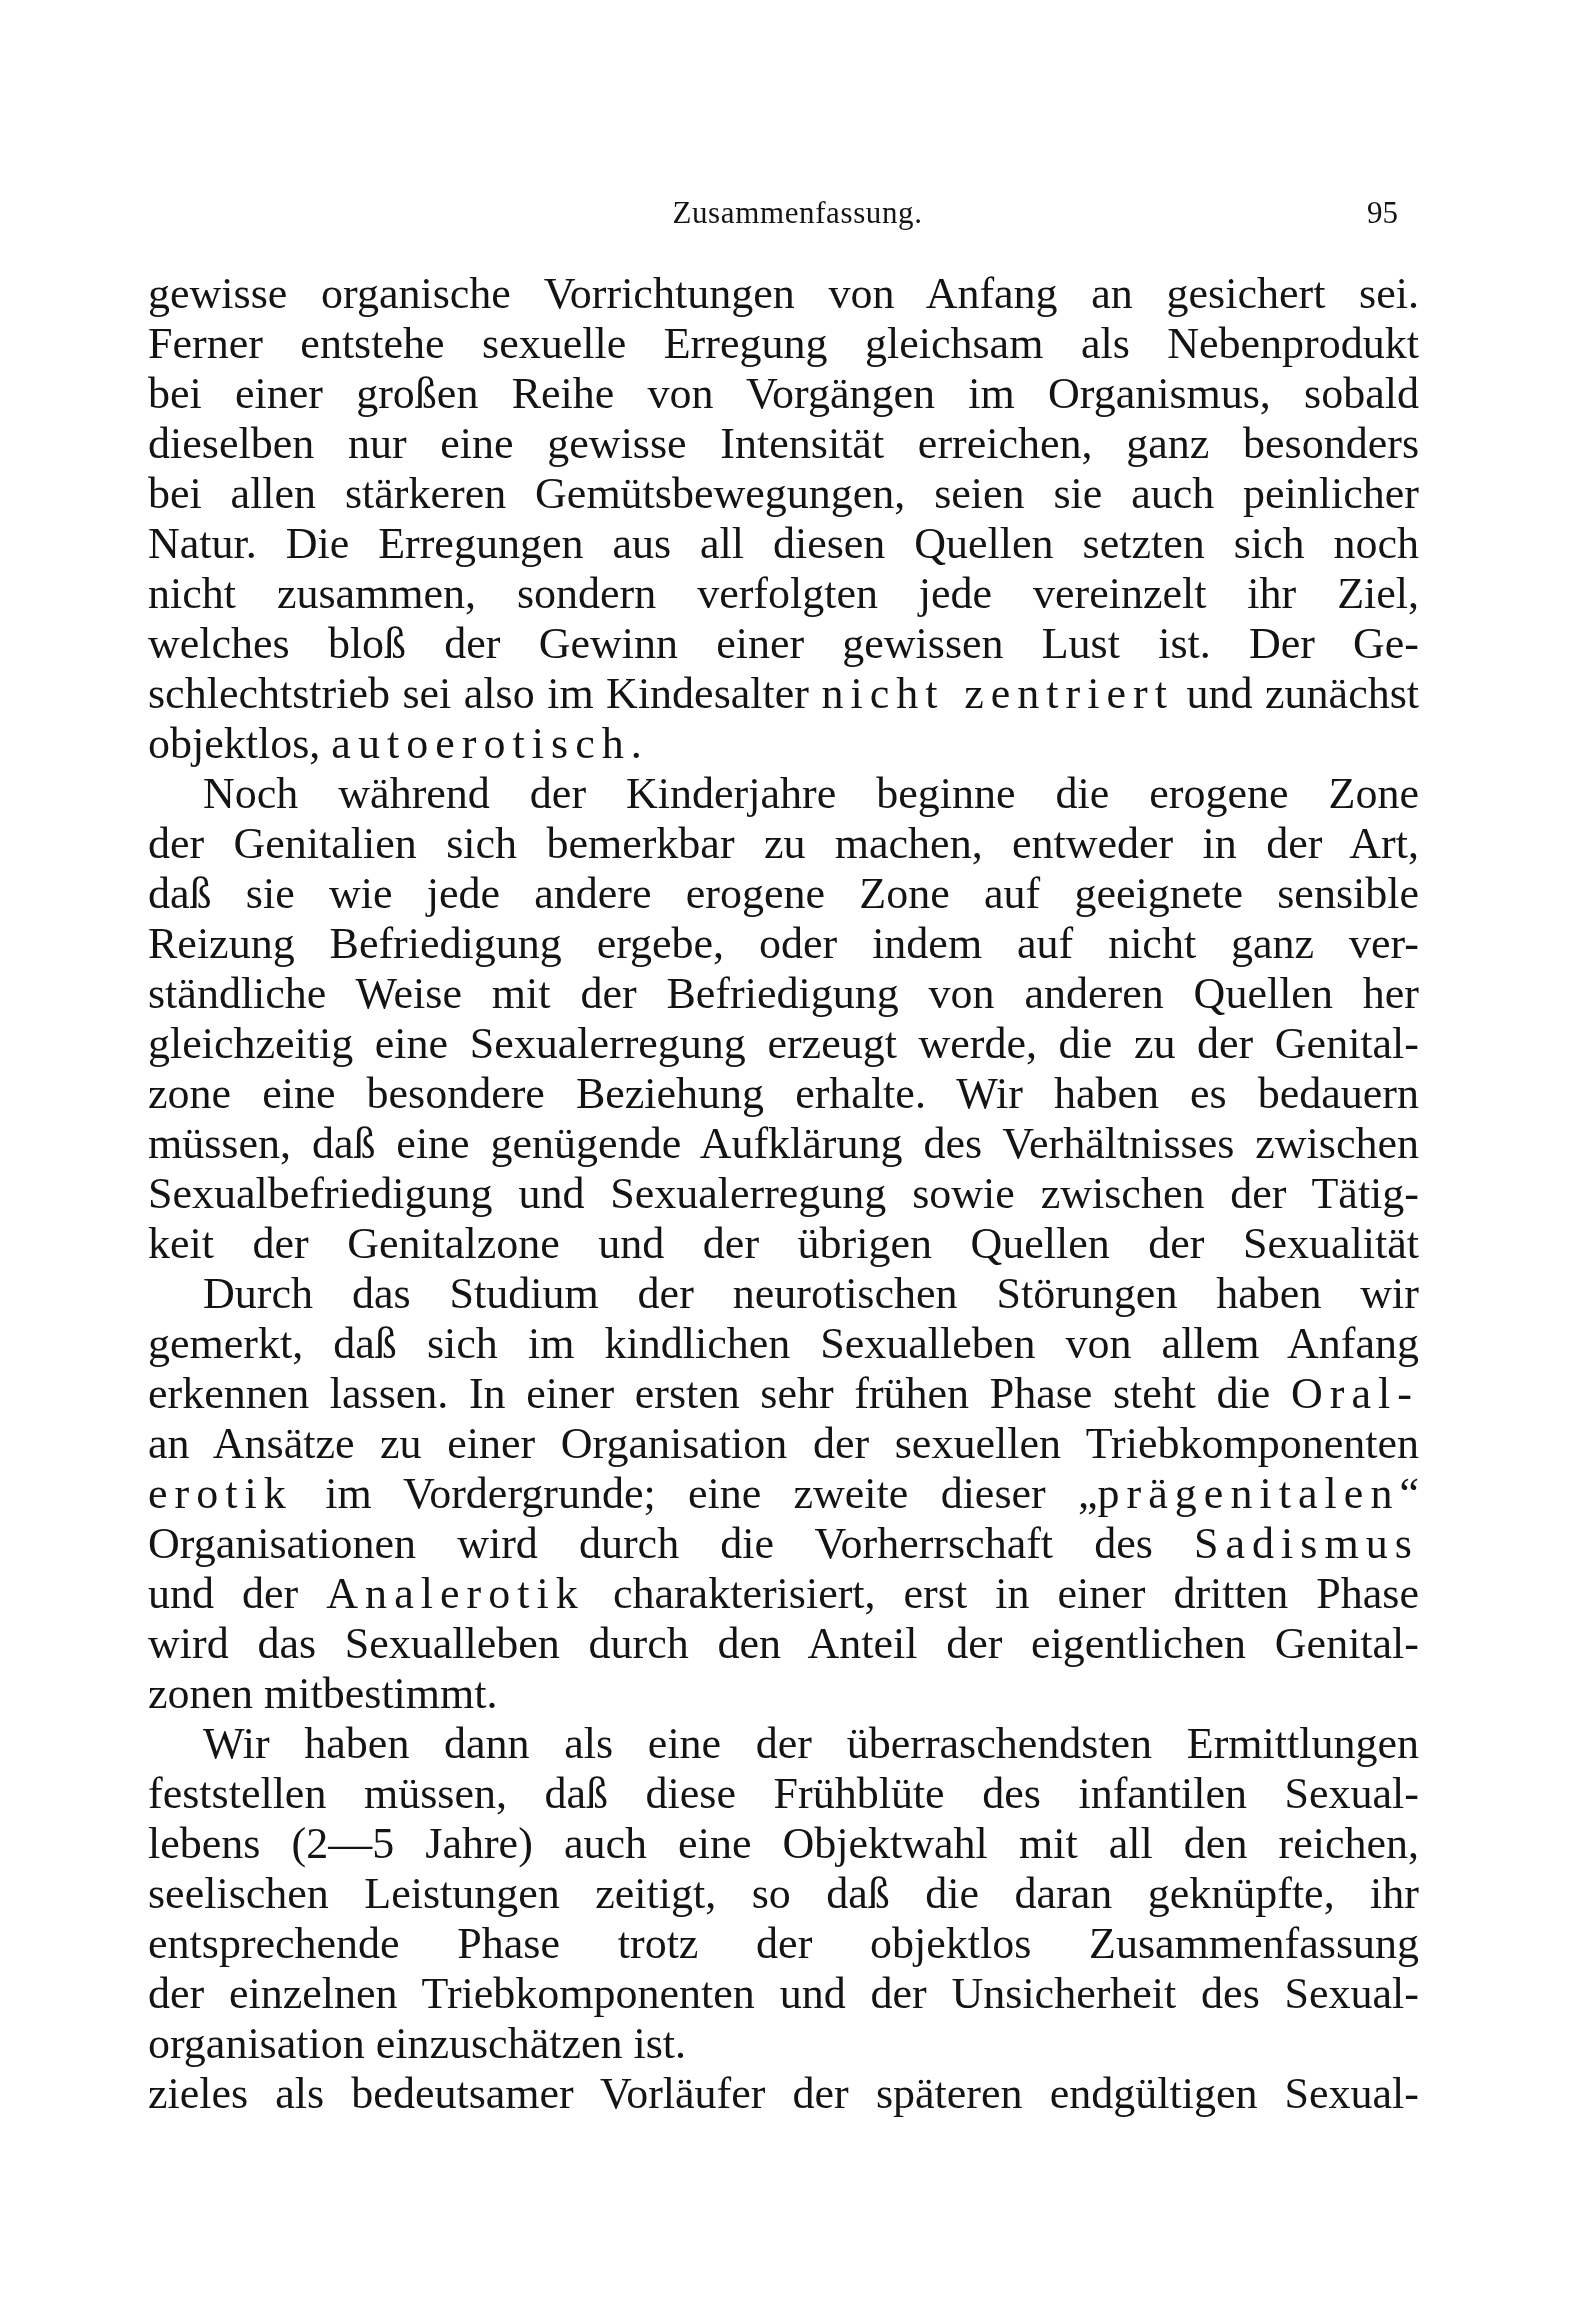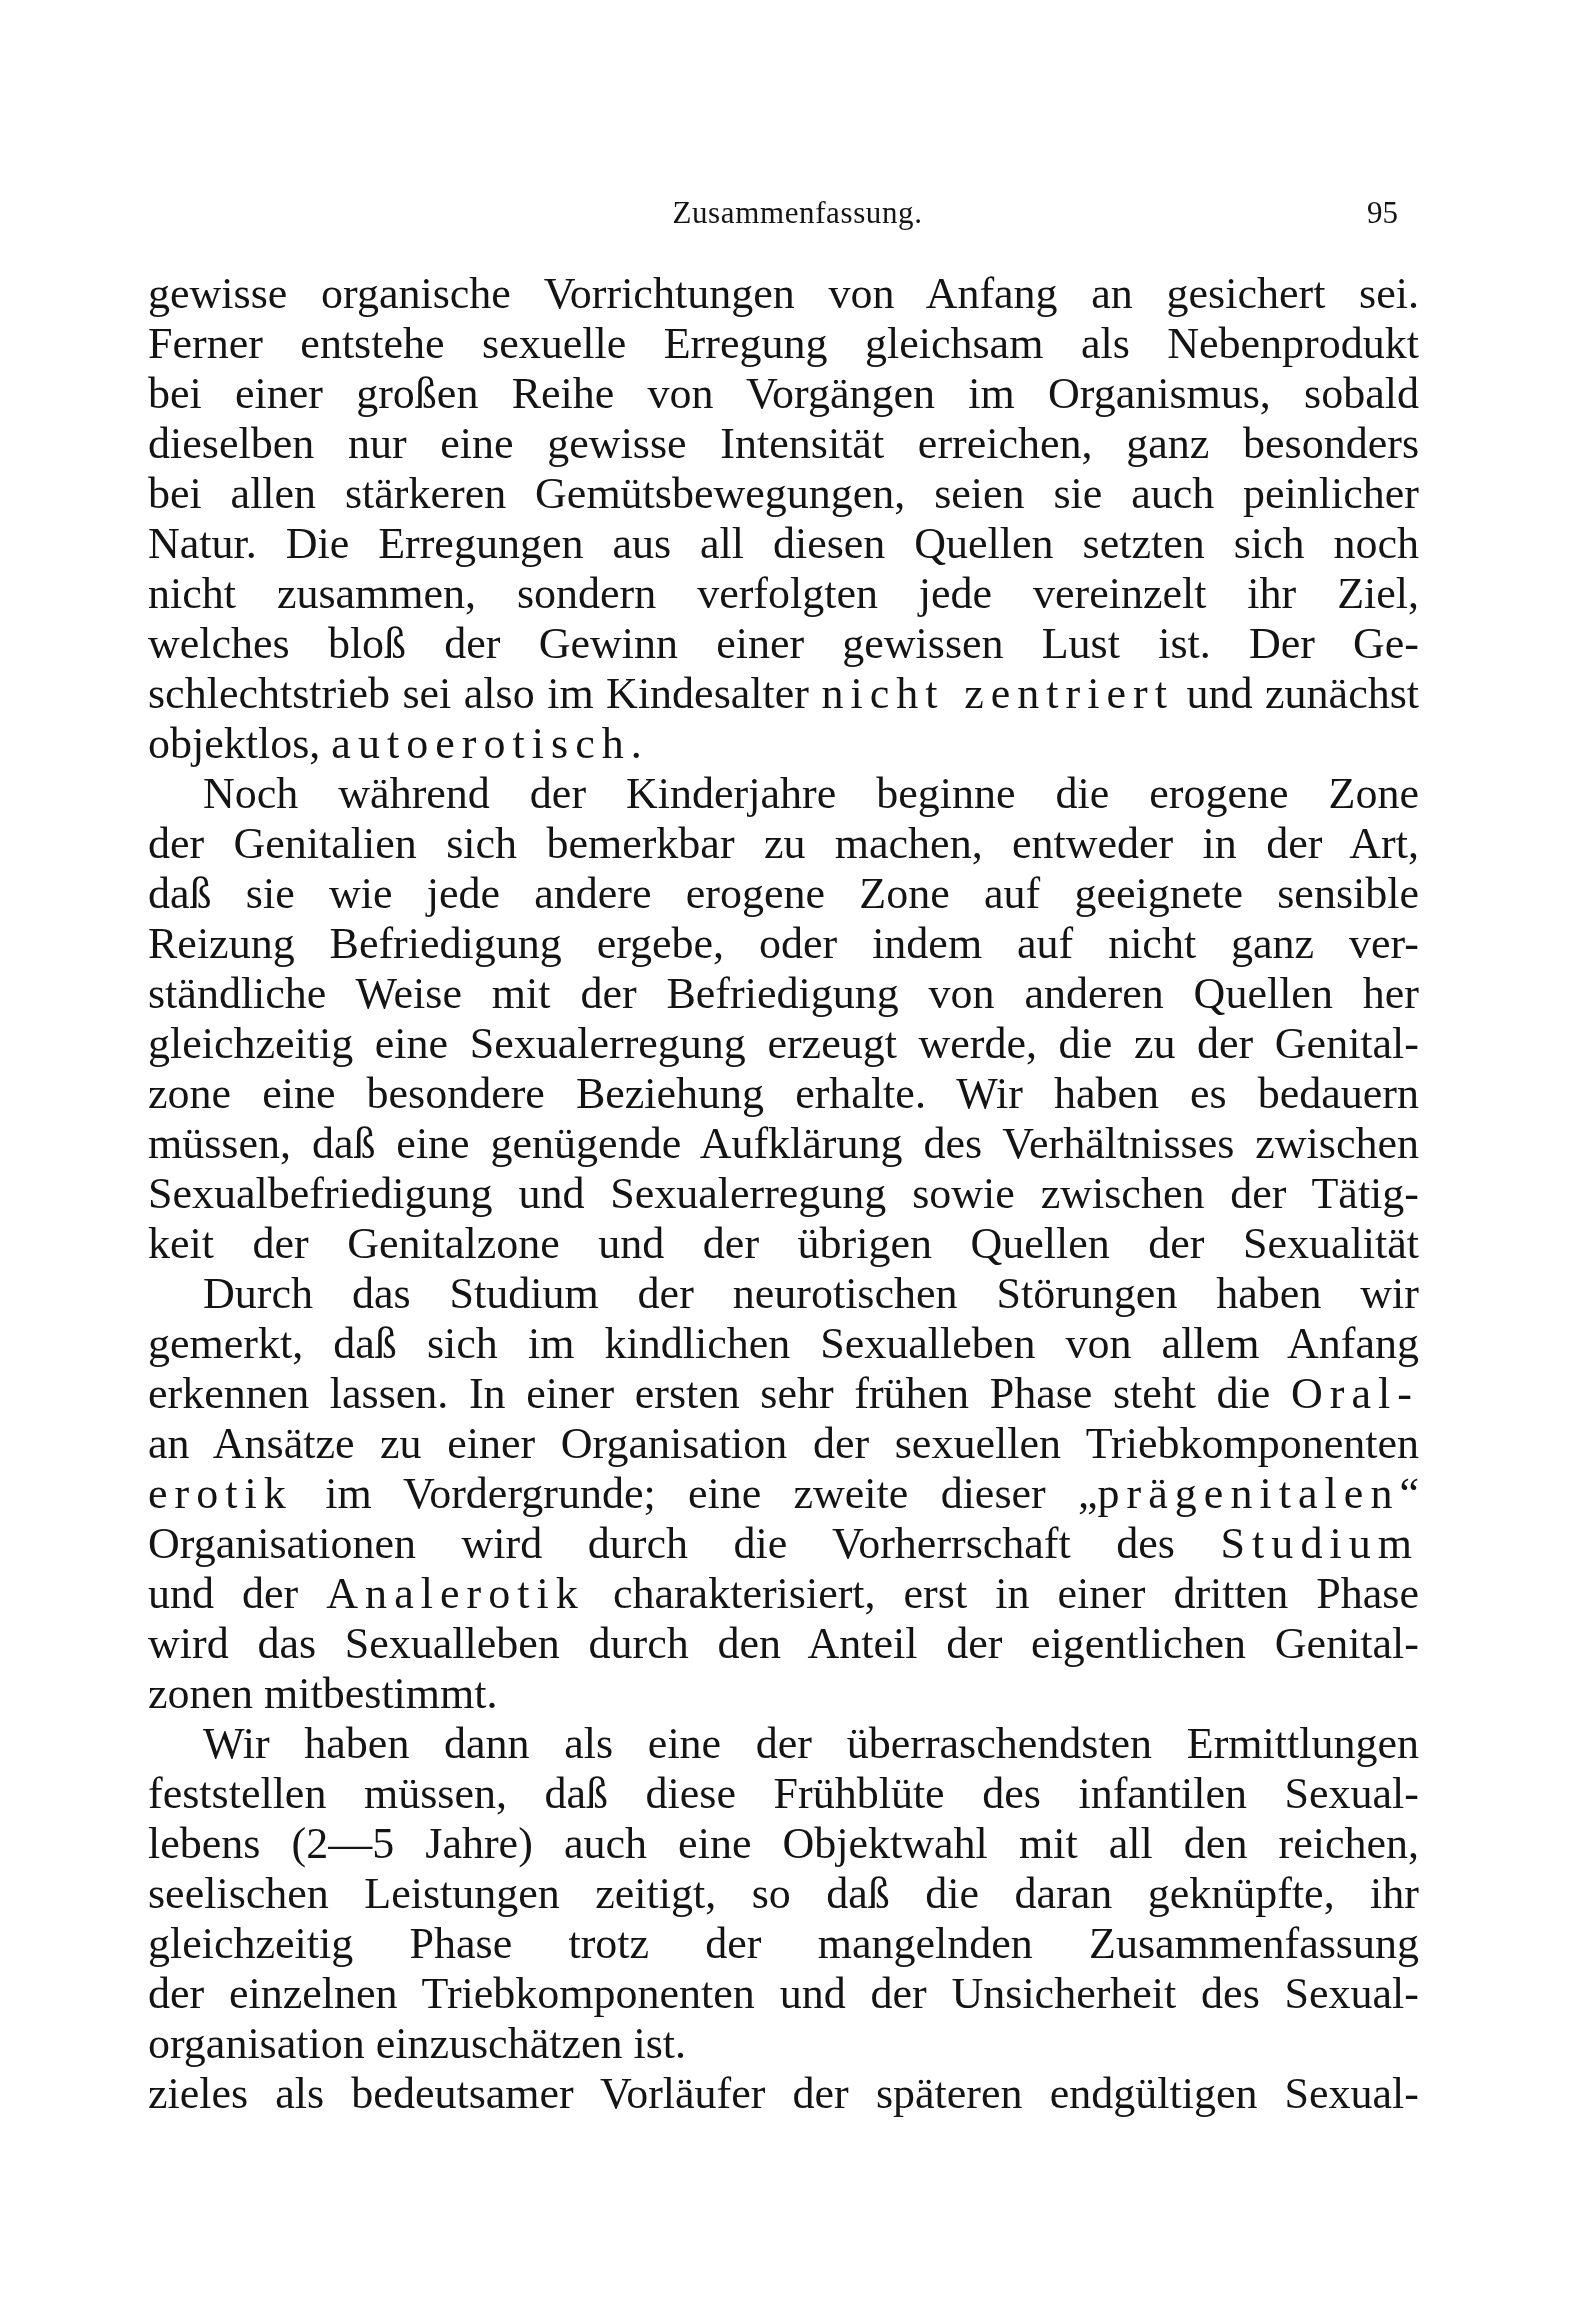--- a/index.html
+++ b/index.html
@@ -86,27 +86,27 @@
       <div class="line"><span>gleichzeitig eine Sexualerregung erzeugt werde, die zu der Genital-</span></div>
       <div class="line"><span>zone eine besondere Beziehung erhalte. Wir haben es bedauern</span></div>
       <div class="line"><span>müssen, daß eine genügende Aufklärung des Verhältnisses zwischen</span></div>
       <div class="line"><span>Sexualbefriedigung und Sexualerregung sowie zwischen der Tätig-</span></div>
       <div class="line"><span>keit der Genitalzone und der übrigen Quellen der Sexualität</span></div>
       <div class="line indent"><span>Durch das Studium der neurotischen Störungen haben wir</span></div>
       <div class="line"><span>gemerkt, daß sich im kindlichen Sexualleben von allem Anfang</span></div>
       <div class="line"><span>erkennen lassen. In einer ersten sehr frühen Phase steht die </span><span class="sperr">Oral-</span></div>
       <div class="line"><span>an Ansätze zu einer Organisation der sexuellen Triebkomponenten</span></div>
       <div class="line"><span class="sperr">erotik</span><span> im Vordergrunde; eine zweite dieser „</span><span class="sperr">prägenitalen</span><span>“</span></div>
-      <div class="line"><span>Organisationen wird durch die Vorherrschaft des </span><span class="sperr">Studium</span></div>
+      <div class="line"><span>Organisationen wird durch die Vorherrschaft des </span><span class="sperr">Sadismus</span></div>
       <div class="line"><span>und der </span><span class="sperr">Analerotik</span><span> charakterisiert, erst in einer dritten Phase</span></div>
       <div class="line"><span>wird das Sexualleben durch den Anteil der eigentlichen Genital-</span></div>
       <div class="line last"><span>zonen mitbestimmt.</span></div>
       <div class="line indent"><span>Wir haben dann als eine der überraschendsten Ermittlungen</span></div>
       <div class="line"><span>feststellen müssen, daß diese Frühblüte des infantilen Sexual-</span></div>
       <div class="line"><span>lebens (2—5 Jahre) auch eine Objektwahl mit all den reichen,</span></div>
       <div class="line"><span>seelischen Leistungen zeitigt, so daß die daran geknüpfte, ihr</span></div>
-      <div class="line"><span>gleichzeitig Phase trotz der mangelnden Zusammenfassung</span></div>
+      <div class="line"><span>entsprechende Phase trotz der objektlos Zusammenfassung</span></div>
       <div class="line"><span>der einzelnen Triebkomponenten und der Unsicherheit des Sexual-</span></div>
       <div class="line last"><span>organisation einzuschätzen ist.</span></div>
       <div class="line"><span>zieles als bedeutsamer Vorläufer der späteren endgültigen Sexual-</span></div>
     </div>
 </div>
 
 
 </body></html>

